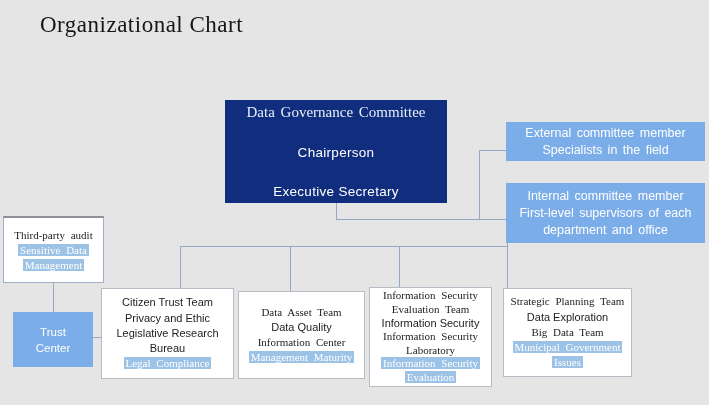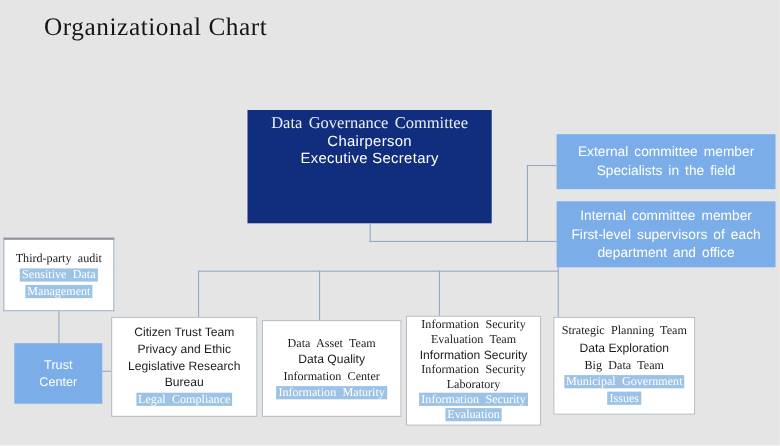--- a/index.html
+++ b/index.html
@@ -15,34 +15,34 @@
   }
   .page-title{
     position:absolute;left:40px;top:12px;margin:0;
     font-family:"Liberation Serif",serif;font-size:23px;font-weight:normal;
     color:#151515;letter-spacing:.5px;
   }
   .box{position:absolute;box-sizing:border-box;text-align:center;}
   .committee{
     left:225px;top:100px;width:222px;height:103px;
     background:var(--committee-bg);color:#ffffff;
-    display:flex;flex-direction:column;justify-content:flex-start;
+    display:flex;flex-direction:column;justify-content:space-between;
     padding:4px 0;
   }
   .committee .c-title{
     font-family:"Liberation Serif",serif;font-size:15px;color:#E9EEF8;
     word-spacing:2px;
   }
   .committee .c-line{font-size:13.5px;color:#ffffff;letter-spacing:.3px;}
   .member-box{
     background:var(--member-box-bg);color:#ffffff;
     display:flex;flex-direction:column;justify-content:center;
     font-size:12.5px;line-height:17px;word-spacing:2px;
   }
-  .external{left:506px;top:122px;width:199px;height:50px;}
+  .external{left:506px;top:122px;width:199px;height:39px;}
   .internal{left:506px;top:183px;width:199px;height:60px;}
   .white-box{
     background:#ffffff;border:1px solid #B6BDC7;color:#1c1c1c;
     display:flex;flex-direction:column;justify-content:center;
   }
   .third-party{
     left:3px;top:216px;width:101px;height:67px;
     border:1px solid #9FAEC4;border-top:2px solid #8E9099;
     font-family:"Liberation Serif",serif;font-size:11px;line-height:15px;
     word-spacing:3px;
@@ -108,21 +108,21 @@
     <div class="sans">Privacy and Ethic</div>
     <div class="sans">Legislative Research</div>
     <div class="sans">Bureau</div>
     <div class="hl"><span>Legal Compliance</span></div>
   </div>
 
   <div class="box white-box team team-2">
     <div class="serif">Data Asset Team</div>
     <div class="sans">Data Quality</div>
     <div class="serif">Information Center</div>
-    <div class="hl"><span>Information Maturity</span></div>
+    <div class="hl"><span>Management Maturity</span></div>
   </div>
 
   <div class="box white-box team team-3">
     <div class="serif">Information Security</div>
     <div class="serif">Evaluation Team</div>
     <div class="sans">Information Security</div>
     <div class="serif">Information Security</div>
     <div class="serif">Laboratory</div>
     <div class="hl"><span>Information Security</span></div>
     <div class="hl"><span>Evaluation</span></div>

